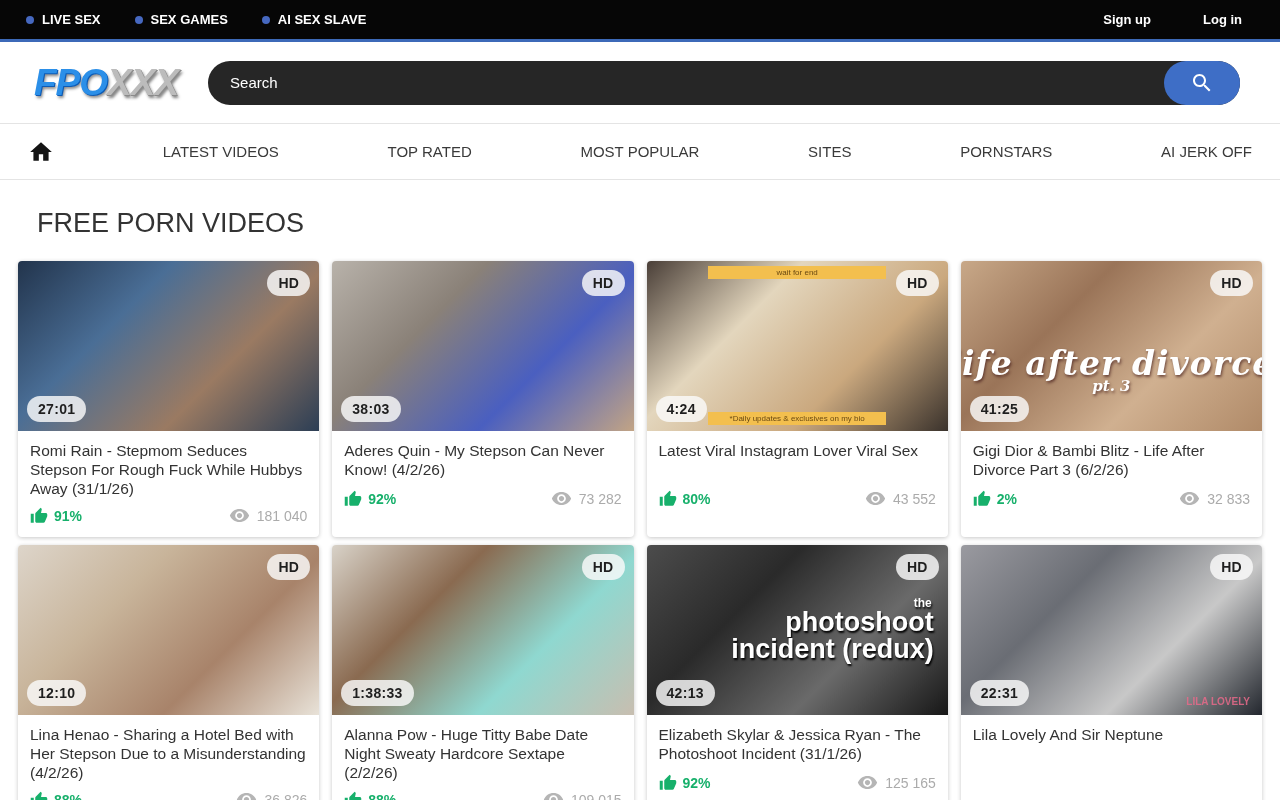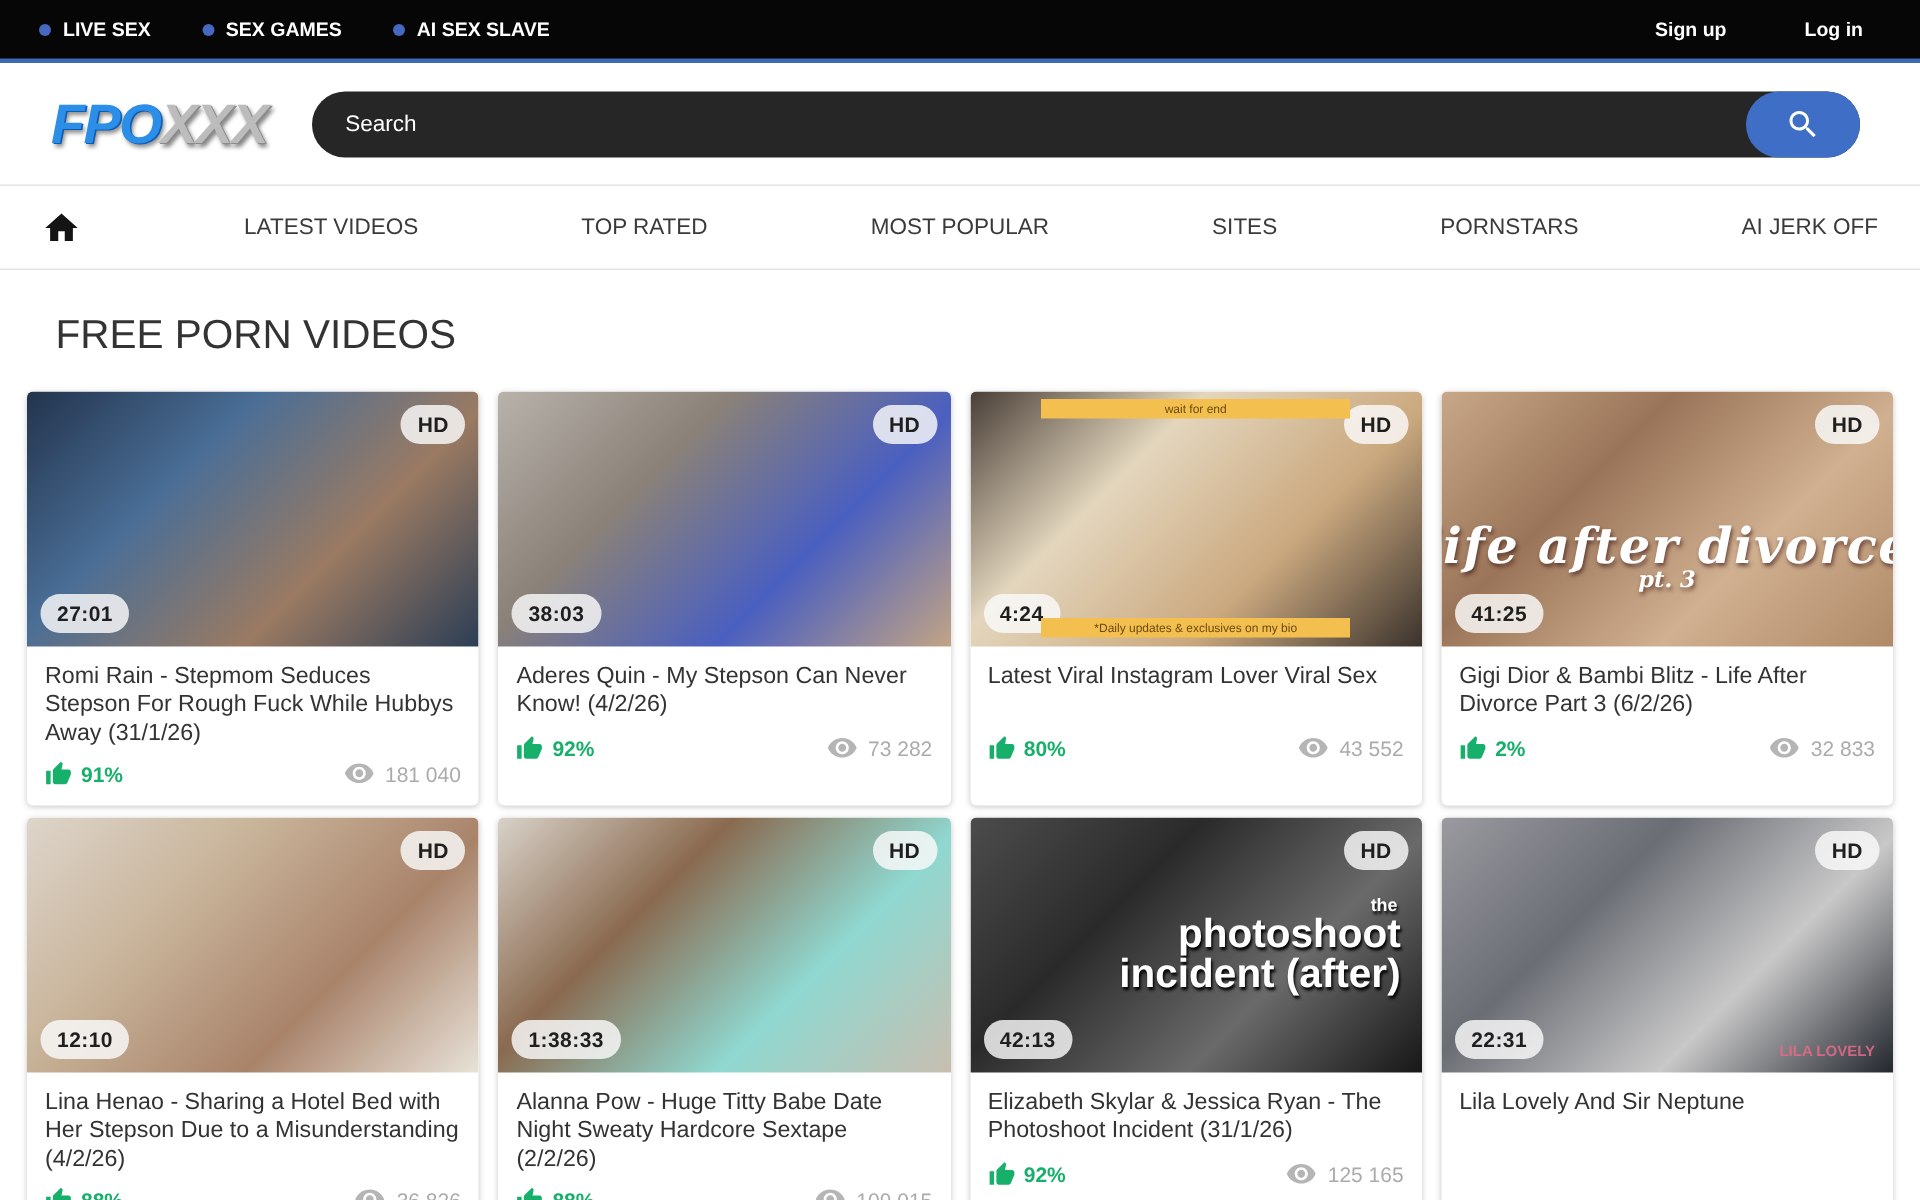--- a/index.html
+++ b/index.html
@@ -59,21 +59,21 @@
   .overlay { position:absolute; inset:0; pointer-events:none; }
   .overlay.gothic-center { display:flex; flex-direction:column; align-items:center;
     justify-content:center; padding-top:46px; color:#fff;
     font-family:"DejaVu Serif", serif; font-style:italic; font-weight:bold;
     text-shadow:1px 2px 3px rgba(60,20,20,0.65); }
   .gothic-center div:first-child { font-size:33px; letter-spacing:1px; white-space:nowrap; }
   .gothic-center div:last-child { font-size:15px; margin-top:-6px; }
   .overlay.yellow-strips { display:flex; flex-direction:column; justify-content:space-between;
     align-items:center; padding:5px 0 6px; }
   .yellow-strips div { background:#f3bf4e; color:#6b4a12; font-size:8px; padding:2px 6px;
-    width:206px; text-align:center; white-space:nowrap; overflow:hidden; }
+    width:178px; text-align:center; white-space:nowrap; overflow:hidden; }
   .overlay.bold-right { display:flex; flex-direction:column; align-items:flex-end;
     justify-content:center; padding-right:14px; color:#fff; font-weight:bold;
     text-shadow:1px 2px 2px #000; }
   .bold-right div { font-size:27px; line-height:1.02; }
   .bold-right div:first-child { font-size:12px; margin-right:2px; }
   .overlay.watermark-pink { display:flex; align-items:flex-end; justify-content:flex-end;
     padding:8px 12px; color:#e86a8a; font-size:10px; font-weight:bold; opacity:0.85; }
 </style>
 </head>
 <body>
@@ -308,21 +308,21 @@
     </div>
   </div>
 
   <div class="card">
     <div class="thumb" style="background: linear-gradient(135deg, rgb(76, 76, 76), rgb(42, 42, 42), rgb(106, 106, 106), rgb(23, 23, 23));">
       <span class="badge hd">HD</span>
       <span class="badge dur">42:13</span>
     <div class="overlay bold-right">
           <div>the</div>
           <div>photoshoot</div>
-          <div>incident (after)</div>
+          <div>incident (redux)</div>
         </div>
       </div>
     <div class="info">
       <div class="title">Elizabeth Skylar &amp; Jessica Ryan - The Photoshoot Incident (31/1/26)</div>
       <div class="meta">
         <span class="rating">
           <span style="display:flex;">
             <svg width="18" height="18" viewBox="0 0 24 24">
                 <path fill="#17b06b" d="M1 21h4V9H1v12zm22-11c0-1.1-.9-2-2-2h-6.31l.95-4.57.03-.32c0-.41-.17-.79-.44-1.06L14.17 1 7.59 7.59C7.22 7.95 7 8.45 7 9v10c0 1.1.9 2 2 2h9c.83 0 1.54-.5 1.84-1.22l3.02-7.05c.09-.23.14-.47.14-.73v-2z"></path>
               </svg>

